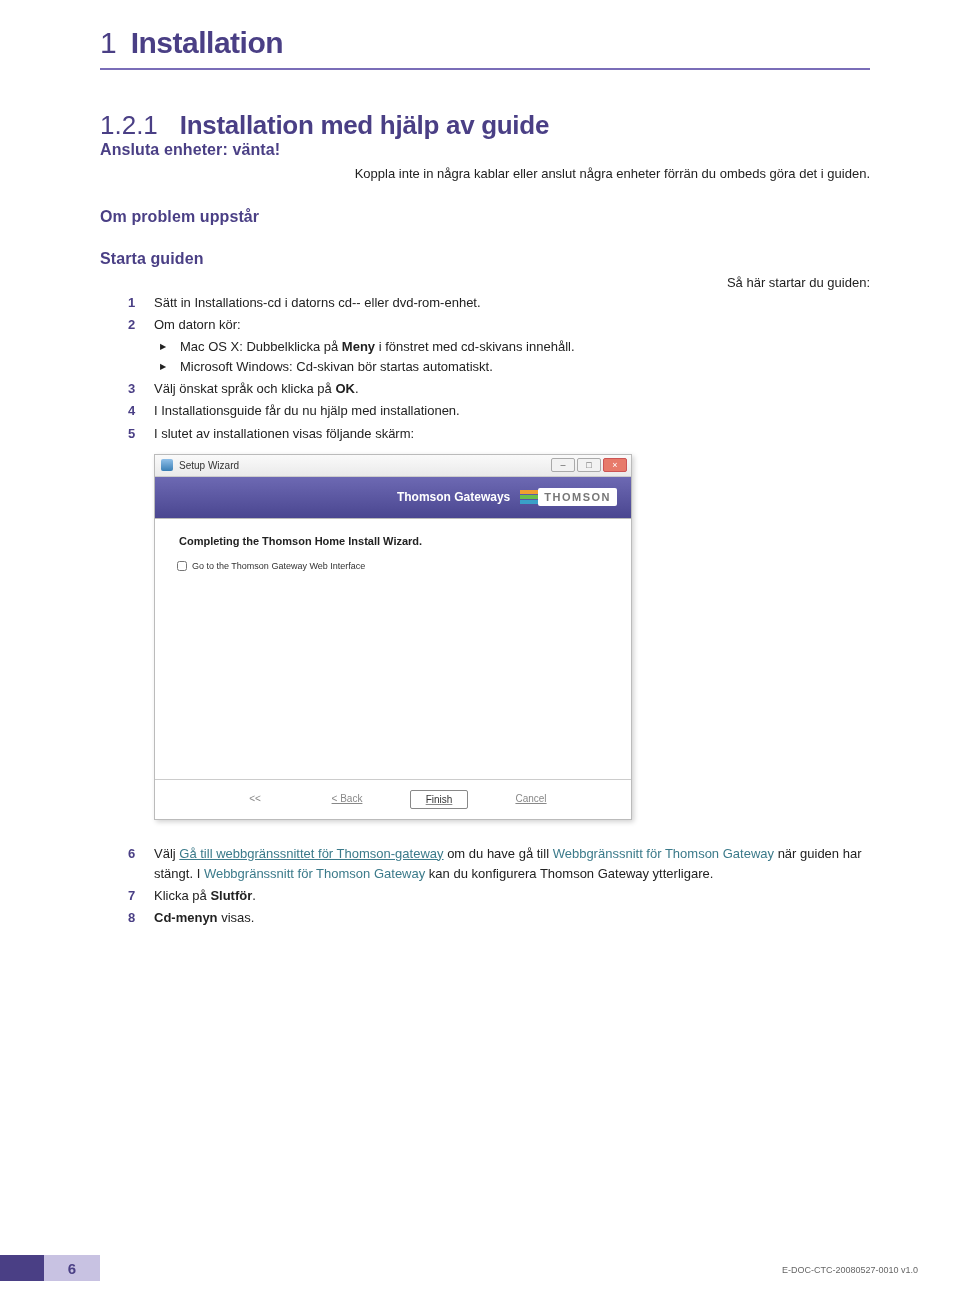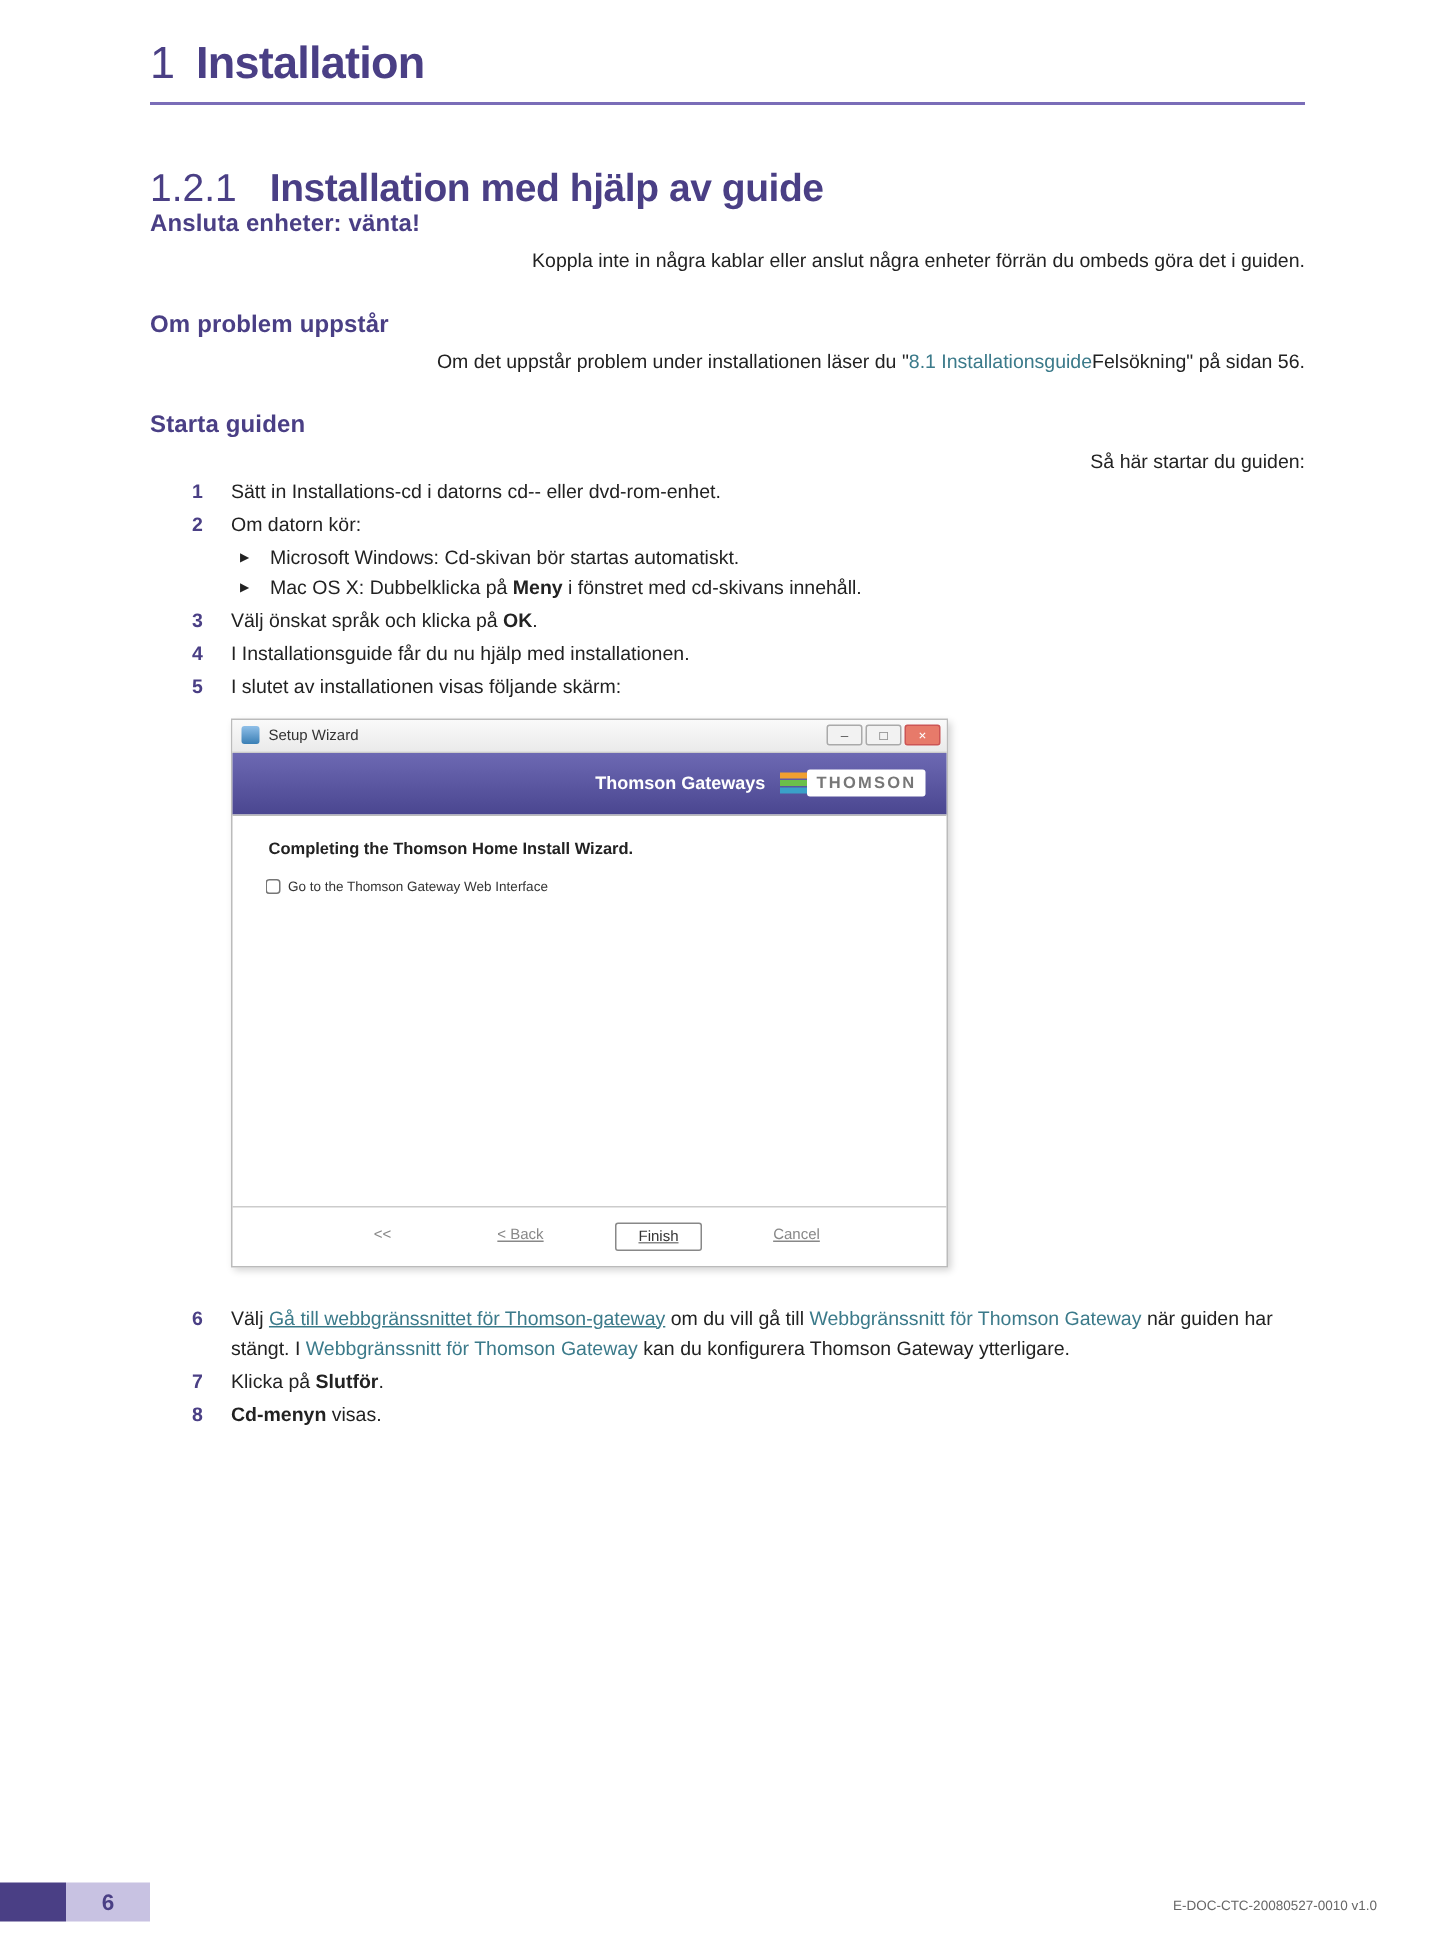--- a/index.html
+++ b/index.html
@@ -289,42 +289,39 @@
     <span class="section-title">Installation med hjälp av guide</span>
   </div>
 
   <div class="block">
     <div class="block-title">Ansluta enheter: vänta!</div>
     <div class="body-text">Koppla inte in några kablar eller anslut några enheter förrän du ombeds göra det i guiden.</div>
   </div>
 
   <div class="block">
     <div class="block-title">Om problem uppstår</div>
-    <div class="body-text">
-      <span>Om det uppstår problem under installationen läser du </span><span>"</span><span class="link-inline">8.1 Installationsguide</span><span>Felsökning" på sidan 56</span><span>.</span>
-    </div>
   </div>
 
   <div class="block">
     <div class="block-title">Starta guiden</div>
     <div class="body-text">Så här startar du guiden:</div>
 
     <ol class="ol">
       <li>
         <span class="num">1</span>
         <span>Sätt in Installations-cd i datorns cd-- eller dvd-rom-enhet.</span>
       </li>
       <li>
         <span class="num">2</span>
         <span>Om datorn kör:</span>
         <ul class="sub">
-          <li><span>Microsoft Windows: Cd-skivan bör startas automatiskt.</span></li>
           <li>
             <span>Mac OS X: Dubbelklicka på </span><span class="bold">Meny</span><span> i fönstret med cd-skivans innehåll.</span>
           </li>
+          <li><span>Microsoft Windows: Cd-skivan bör startas automatiskt.</span></li>
         </ul>
       </li>
       <li>
         <span class="num">3</span>
         <span>Välj önskat språk och klicka på </span><span class="bold">OK</span><span>.</span>
       </li>
       <li>
         <span class="num">4</span>
         <span>I Installationsguide får du nu hjälp med installationen.</span>
       </li>
@@ -366,21 +363,21 @@
         <span class="wiz-btn plain">&lt;&lt;</span>
         <span class="wiz-btn plain"><span class="underline-first">&lt; Back</span></span>
         <span class="wiz-btn active"><span class="underline-first">Finish</span></span>
         <span class="wiz-btn plain"><span class="underline-first">Cancel</span></span>
       </div>
     </div>
 
     <ol class="ol">
       <li>
         <span class="num">6</span>
-        <span>Välj </span><span class="link">Gå till webbgränssnittet för Thomson-gateway</span><span> om du vill gå till </span><span class="link-inline">Webbgränssnitt för Thomson Gateway</span><span> när guiden har stängt. I </span><span class="link-inline">Webbgränssnitt för Thomson Gateway</span><span> kan du konfigurera Thomson Gateway ytterligare.</span>
+        <span>Välj </span><span class="link">Gå till webbgränssnittet för Thomson-gateway</span><span> om du have gå till </span><span class="link-inline">Webbgränssnitt för Thomson Gateway</span><span> när guiden har stängt. I </span><span class="link-inline">Webbgränssnitt för Thomson Gateway</span><span> kan du konfigurera Thomson Gateway ytterligare.</span>
       </li>
       <li>
         <span class="num">7</span>
         <span>Klicka på </span><span class="bold">Slutför</span><span>.</span>
       </li>
       <li>
         <span class="num">8</span>
         <span class="bold">Cd-menyn</span><span> visas.</span>
       </li>
     </ol>

